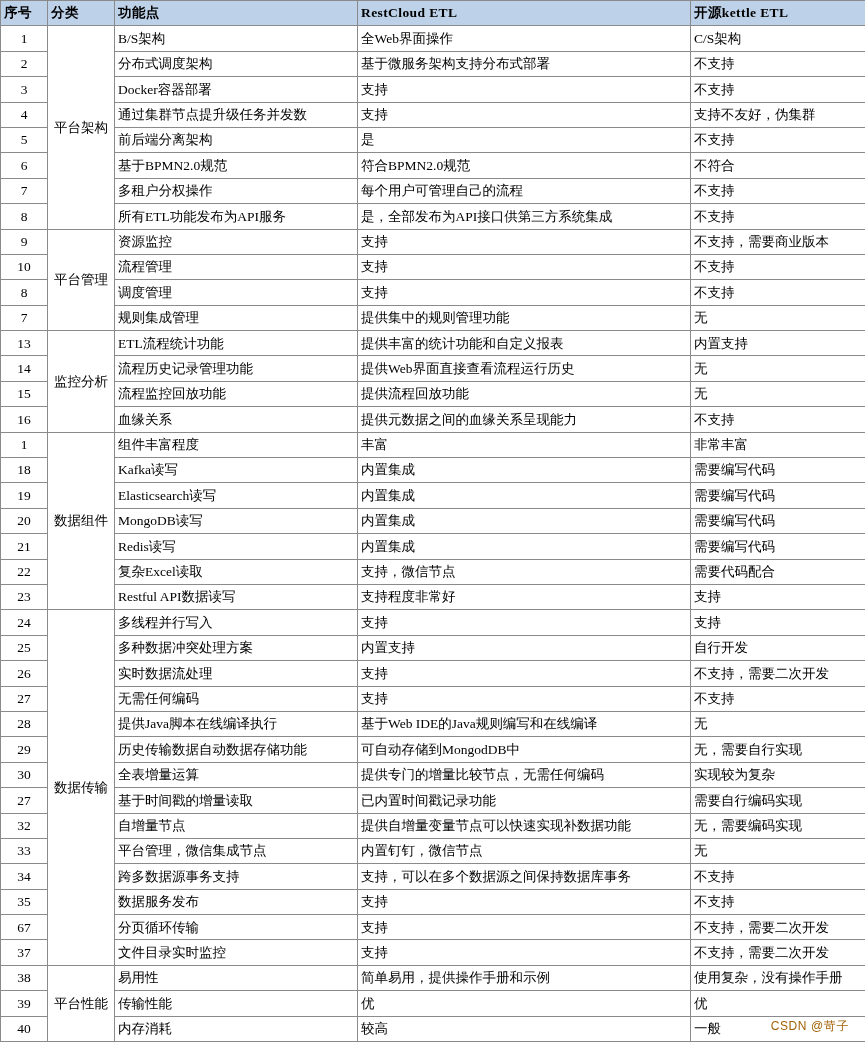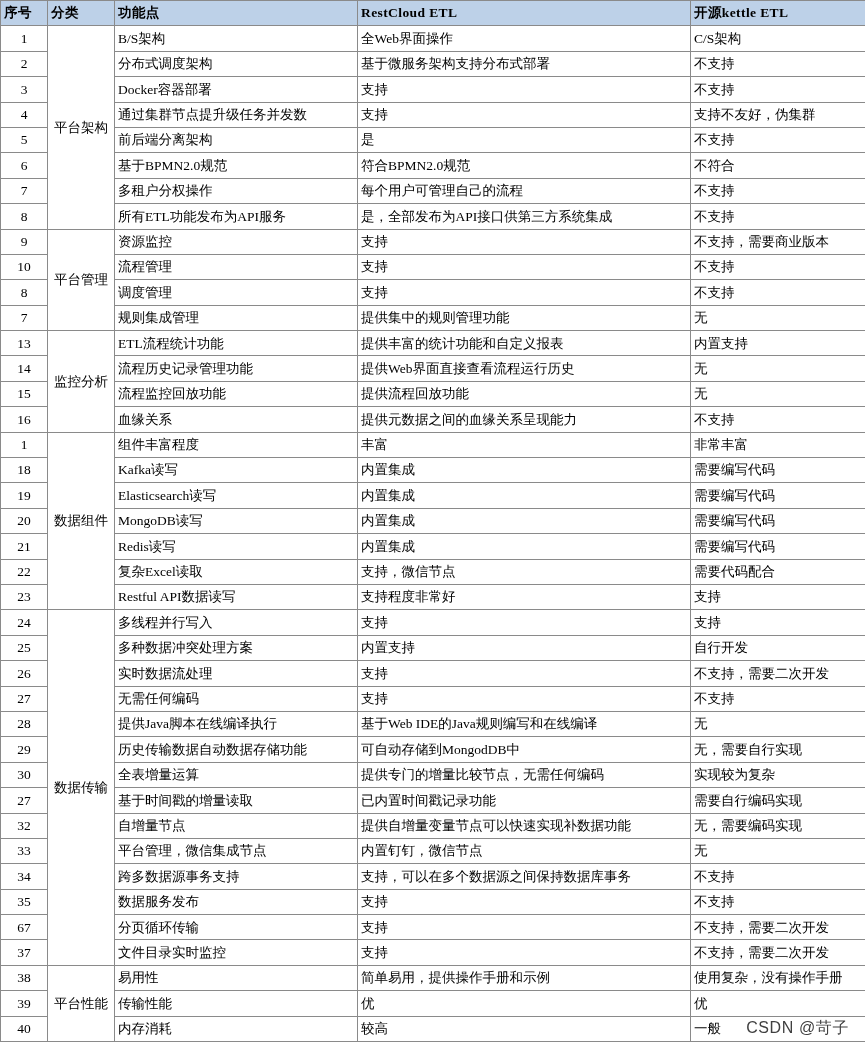--- a/index.html
+++ b/index.html
@@ -68,22 +68,22 @@
   td.cell-kettle {
     text-align: left;
     padding-left: 5px;
   }
 
   #csdn-watermark {
     position: absolute;
     right: 16px;
     top: 1018px;
     font-family: "Liberation Sans", sans-serif;
-    font-size: 16px;
-    color: #404040;
+    font-size: 12px;
+    color: #a16207;
     letter-spacing: 0.6px;
     pointer-events: none;
     user-select: none;
   }
 </style>
 </head>
 <body>
 
 <table id="comparison-table">
   <colgroup>

